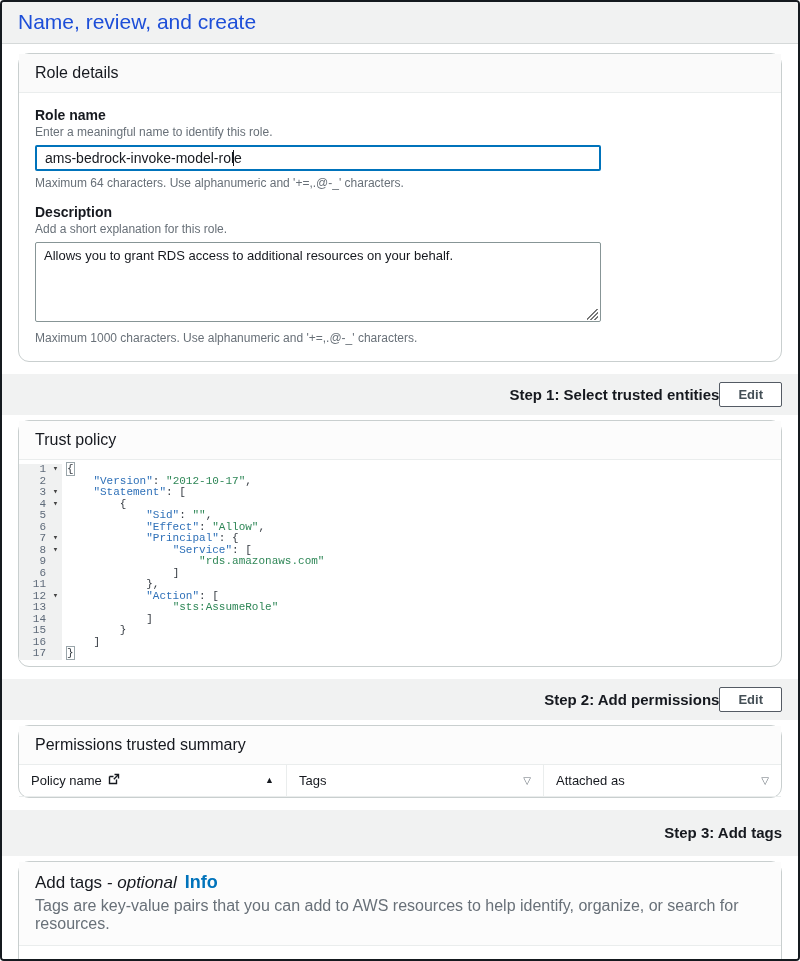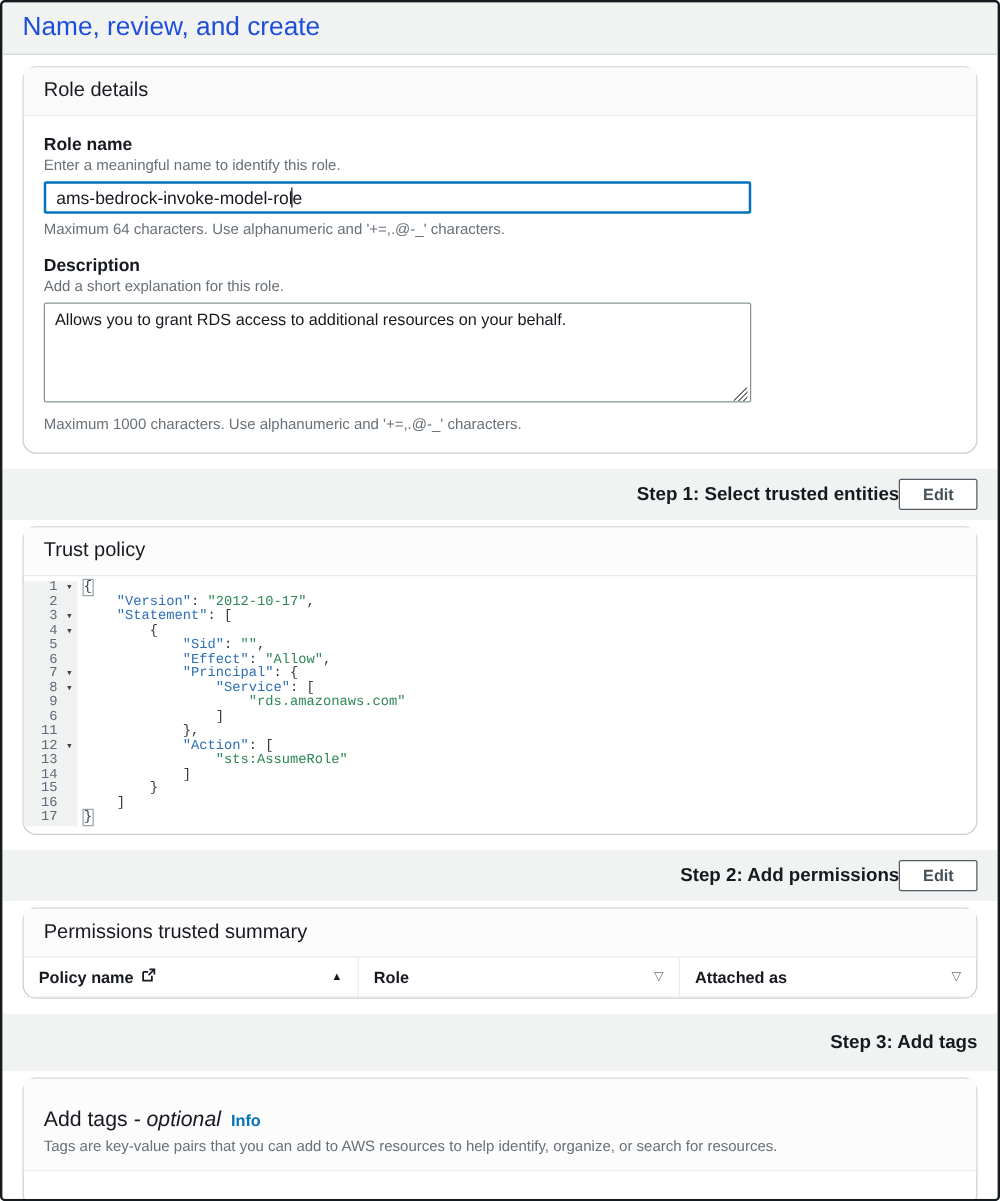--- a/index.html
+++ b/index.html
@@ -79,36 +79,36 @@
           line-height:11.5px; text-align:center; cursor:pointer; }
   .code-body { white-space: pre; padding-left: 5px; color:#333940; }
   .tok-k { color:#2e70b8; }
   .tok-s { color:#2f8757; }
   .tok-p { color:#333940; }
   .tok-b { color:#333940; outline:1px solid #9aa5aa; }
   
   .perm-table { width: 100%; }
   .tr { display:grid; grid-template-columns: 267px 257px 1fr; }
   .th {
-    font-size: 13px; font-weight: bold; color:#16191f;
+    font-size: 13px; font-weight: normal; color:#16191f;
     padding: 8px 12px; display:flex; align-items:center; gap:6px;
     border-bottom: 1px solid #eaeded; cursor:pointer;
   }
   .th + .th { border-left: 1px solid #eaeded; }
   .th .spacer { flex: 1; }
   .td { font-size: 13px; color:#16191f; padding: 9px 12px; }
   .sort-asc { font-size: 9px; color:#16191f; }
   .filter-ico { font-size: 10px; color:#687078; }
   .link { color:#0073bb; text-decoration: underline; cursor:pointer; font-size:13px; }
   .ext-ico { display:inline-block; vertical-align:-2px; }
   
   .tags-title { font-size: 17px; color:#16191f; display:flex; align-items:baseline; gap:8px; }
   .tags-title .opt { font-style: italic; text-align: right; }
-  .info-link { font-size: 13px; font-weight: bold; color:#0073bb; cursor:pointer;margin-top:16px; }
-  .tags-desc { font-size: 12px; color:#687078; margin-top: 4px; }
+  .info-link { font-size: 18px; font-weight: bold; color:#0073bb; cursor:pointer; }
+  .tags-desc { font-size: 16px; color:#687078; margin-top: 4px; }
 </style>
 </head>
 <body>
 
 <div class="frame">
 
   <div class="title-strip">
     <h1 class="page-title">Name, review, and create</h1>
   </div>
 
@@ -257,21 +257,21 @@
               <svg width="12" height="12" viewBox="0 0 12 12">
                   <path d="M1.5 3.5 h4 M1.5 3.5 v7 h7 v-4" stroke="#16191f" stroke-width="1.4" fill="none"></path>
                   <path d="M6.5 1.5 h4 v4" stroke="#16191f" stroke-width="1.4" fill="none"></path>
                   <path d="M10.5 1.5 L5.8 6.2" stroke="#16191f" stroke-width="1.4" fill="none"></path>
                 </svg>
             </span>
             <span class="spacer"></span>
             <span class="sort-asc">▲</span>
           </div>
           <div class="th">
-            <span>Role</span>
+            <span>Tags</span>
             <span class="spacer"></span>
             <span class="filter-ico">▽</span>
           </div>
           <div class="th">
             <span>Attached as</span>
             <span class="spacer"></span>
             <span class="filter-ico">▽</span>
           </div>
         </div>
       </div>

